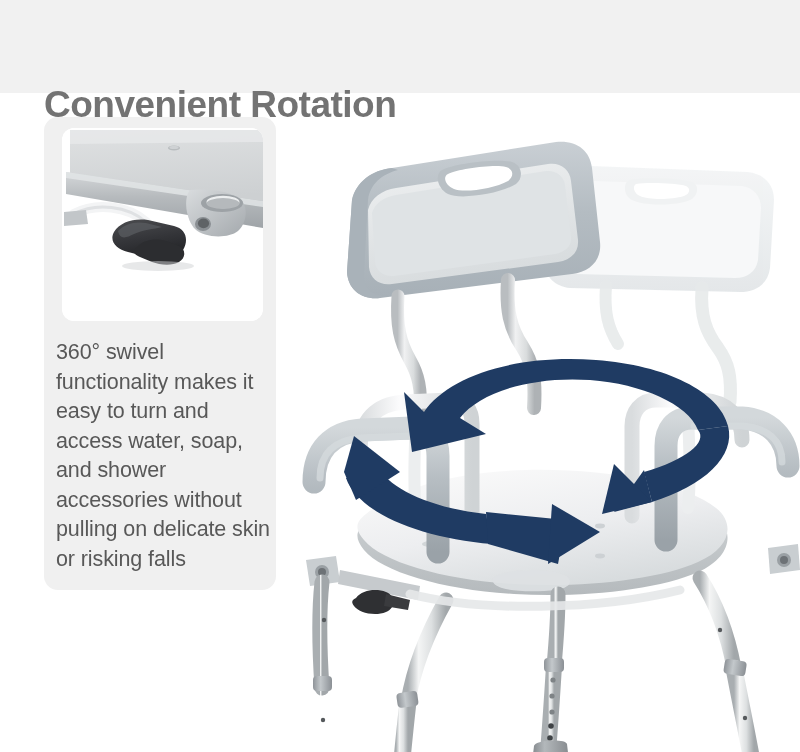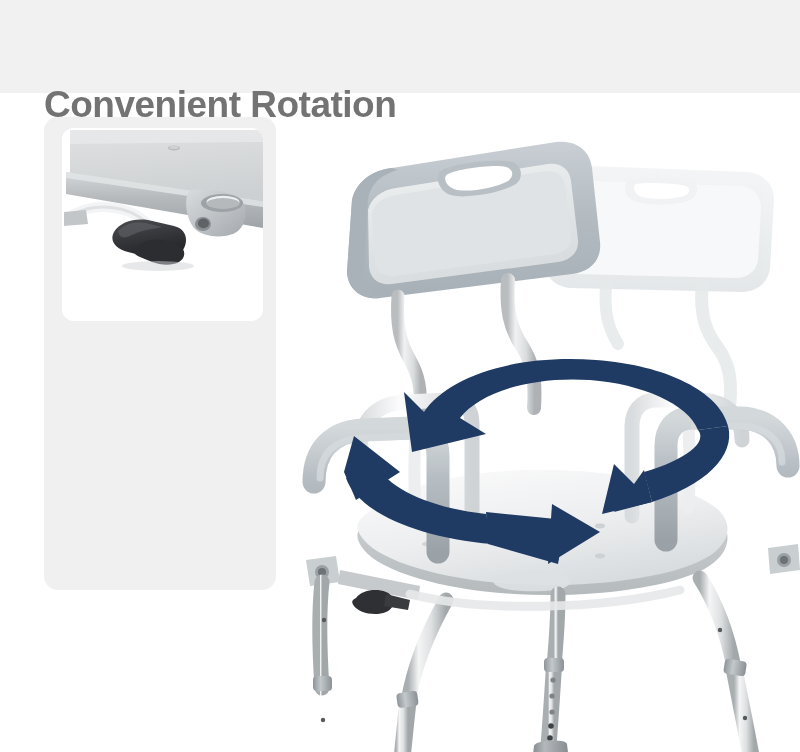--- a/index.html
+++ b/index.html
@@ -146,20 +146,21 @@
 
         <path d="M52 104 C58 94 72 90 86 92 L112 98 C124 101 127 112 121 122 C116 131 104 134 94 131 L66 124 C54 121 47 113 52 104 Z" fill="url(#leverG)"></path>
         <path d="M76 118 C82 112 94 110 104 113 L117 118 C124 121 124 130 117 134 C110 138 98 137 90 134 L78 129 C71 126 70 123 76 118 Z" fill="#2c2d30"></path>
         <path d="M56 103 C62 96 73 93 84 95 L100 99 C92 101 80 102 72 106 C64 110 58 112 56 103 Z" fill="#5a5c60" opacity="0.75"></path>
 
         <ellipse cx="96" cy="138" rx="36" ry="5" fill="#cfd2d4" opacity="0.5"></ellipse>
       </svg>
     </div>
   </div>
 
+  <div id="description-text">360° swivel functionality makes it easy to turn and access water, soap, and shower accessories without pulling on delicate skin or risking falls</div>
 
   <div id="product-stage">
     <svg id="product-svg" width="500" height="632" viewBox="0 0 500 632">
       <defs>
         <linearGradient id="padG" x1="0" y1="0" x2="0" y2="1">
           <stop offset="0%" stop-color="#c9cfd4"></stop>
           <stop offset="45%" stop-color="#b4bcc2"></stop>
           <stop offset="100%" stop-color="#a7b0b7"></stop>
         </linearGradient>
         <linearGradient id="panelG" x1="0" y1="0" x2="0.3" y2="1">

